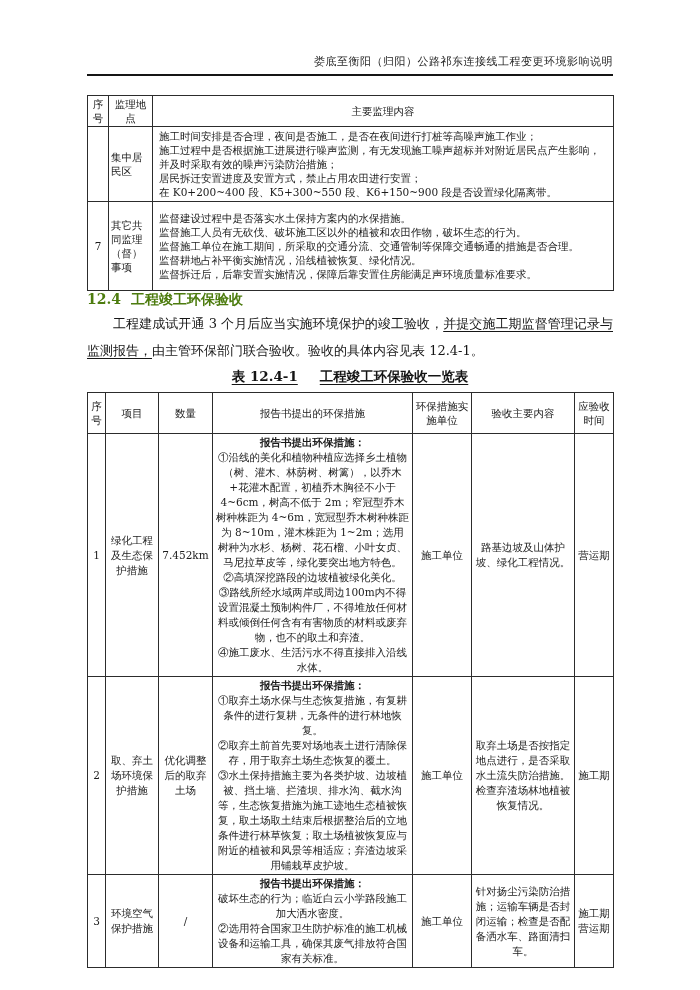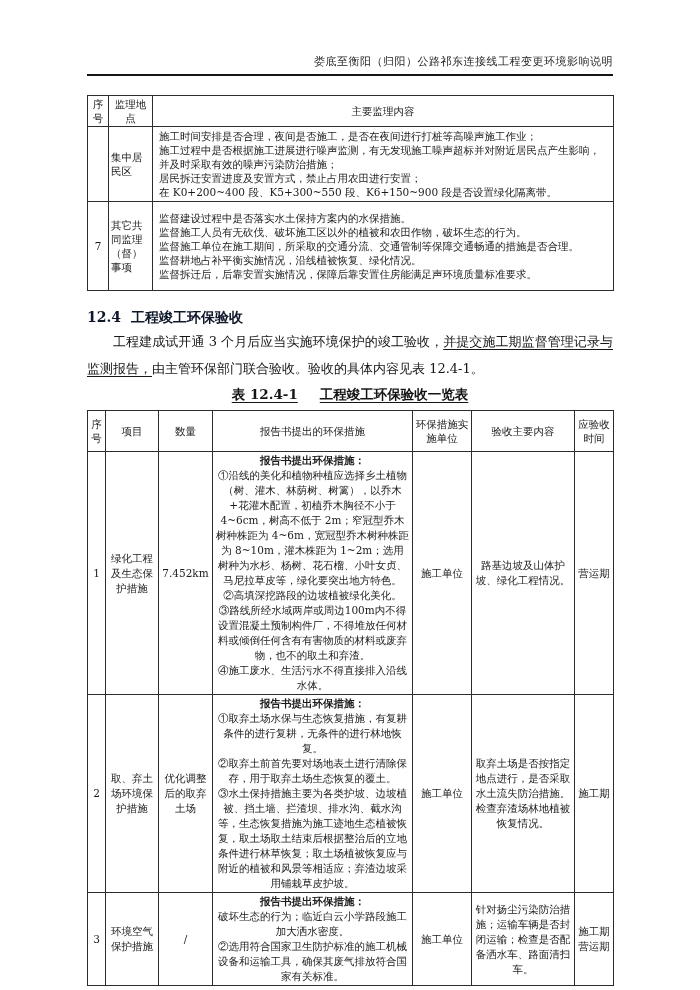--- a/index.html
+++ b/index.html
@@ -22,22 +22,22 @@
 
   
   .t1 { margin-top:19px; font-size:10.5px; line-height:14px; }
   .t1 th { text-align:center; padding:1px 1px; }
   .t1 .c-no     { text-align:center; }
   .t1 .c-place  { text-align:left; padding:16px 2px; }
   .t1 .c-body   { text-align:left; padding:2px 6px; }
 
   
   .h2 {
-    margin-top:18px; font-size:14px; font-weight:bold;
-    font-family:"DejaVu Sans","Liberation Sans",sans-serif; color:#0f172a;
+    font-size:14px; font-weight:bold;
+    font-family:"DejaVu Sans","Liberation Sans",sans-serif; color:#4d7c0f;
   }
   .h2 .h2-no { margin-right:10px; font-family:"DejaVu Serif","Liberation Serif",serif; }
   .para {
     margin-top:1px; font-size:13px; line-height:27px; text-indent:2em;
     text-align:justify; color:#161616;
   }
   .para .u { text-decoration:underline; text-underline-offset:3px; }
   .caption {
     margin-top:4px; text-align:center; font-size:13.5px; font-weight:bold;
     font-family:"DejaVu Sans","Liberation Sans",sans-serif; color:#141414;

